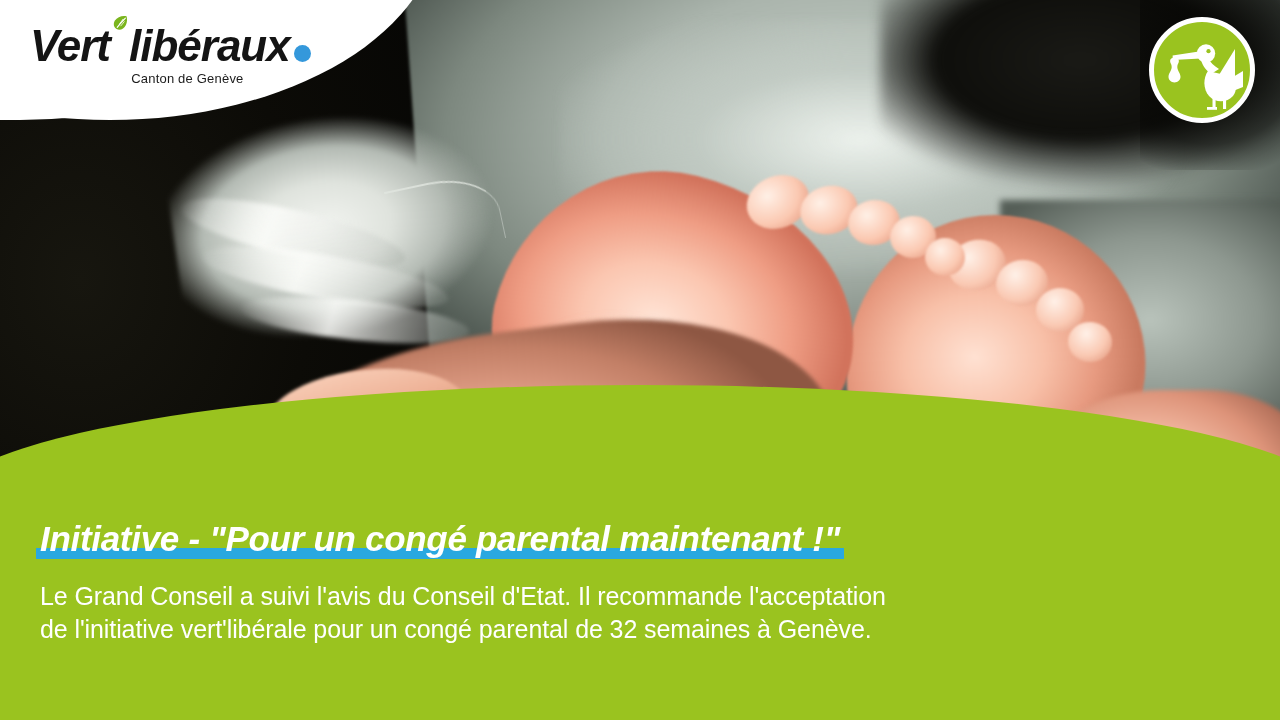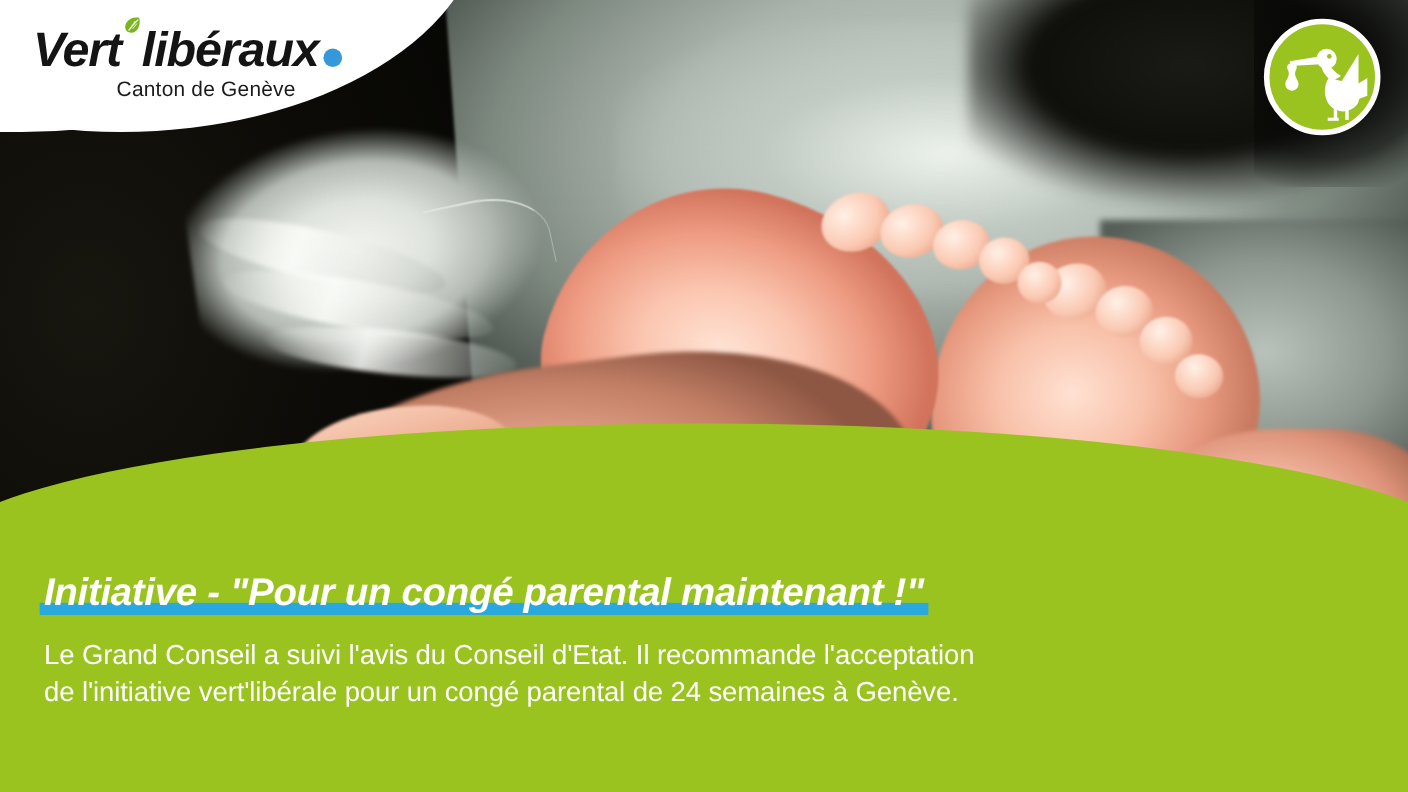--- a/index.html
+++ b/index.html
@@ -240,21 +240,21 @@
     border-radius: 50%;
     background: #3498db;
     margin-left: 4px;
     vertical-align: baseline;
     position: relative;
     top: 1px;
   }
   .logo-subtitle {
     margin-top: 2px;
     text-align: center;
-    font-size: 19px;
+    font-size: 13px;
     font-weight: 400;
     color: #1b1b1b;
     letter-spacing: .2px;
     padding-left: 34px;
   }
 
   
   .stork-badge {
     position: absolute;
     right: 25px;
@@ -427,17 +427,17 @@
   <div class="green-wave-top"></div>
   <div class="green-band"></div>
 
   <div class="banner-content">
     <div class="headline-wrap">
       <div class="headline-underline"></div>
       <div class="headline">Initiative - "Pour un congé parental maintenant !"</div>
     </div>
     <div class="body-text">
       <span class="body-line">Le Grand Conseil a suivi l'avis du Conseil d'Etat. Il recommande l'acceptation</span>
-      <span class="body-line">de l'initiative vert'libérale pour un congé parental de 24 semaines à Genève.</span>
+      <span class="body-line">de l'initiative vert'libérale pour un congé parental de 32 semaines à Genève.</span>
     </div>
   </div>
 
 </div>
 
 </body></html>

